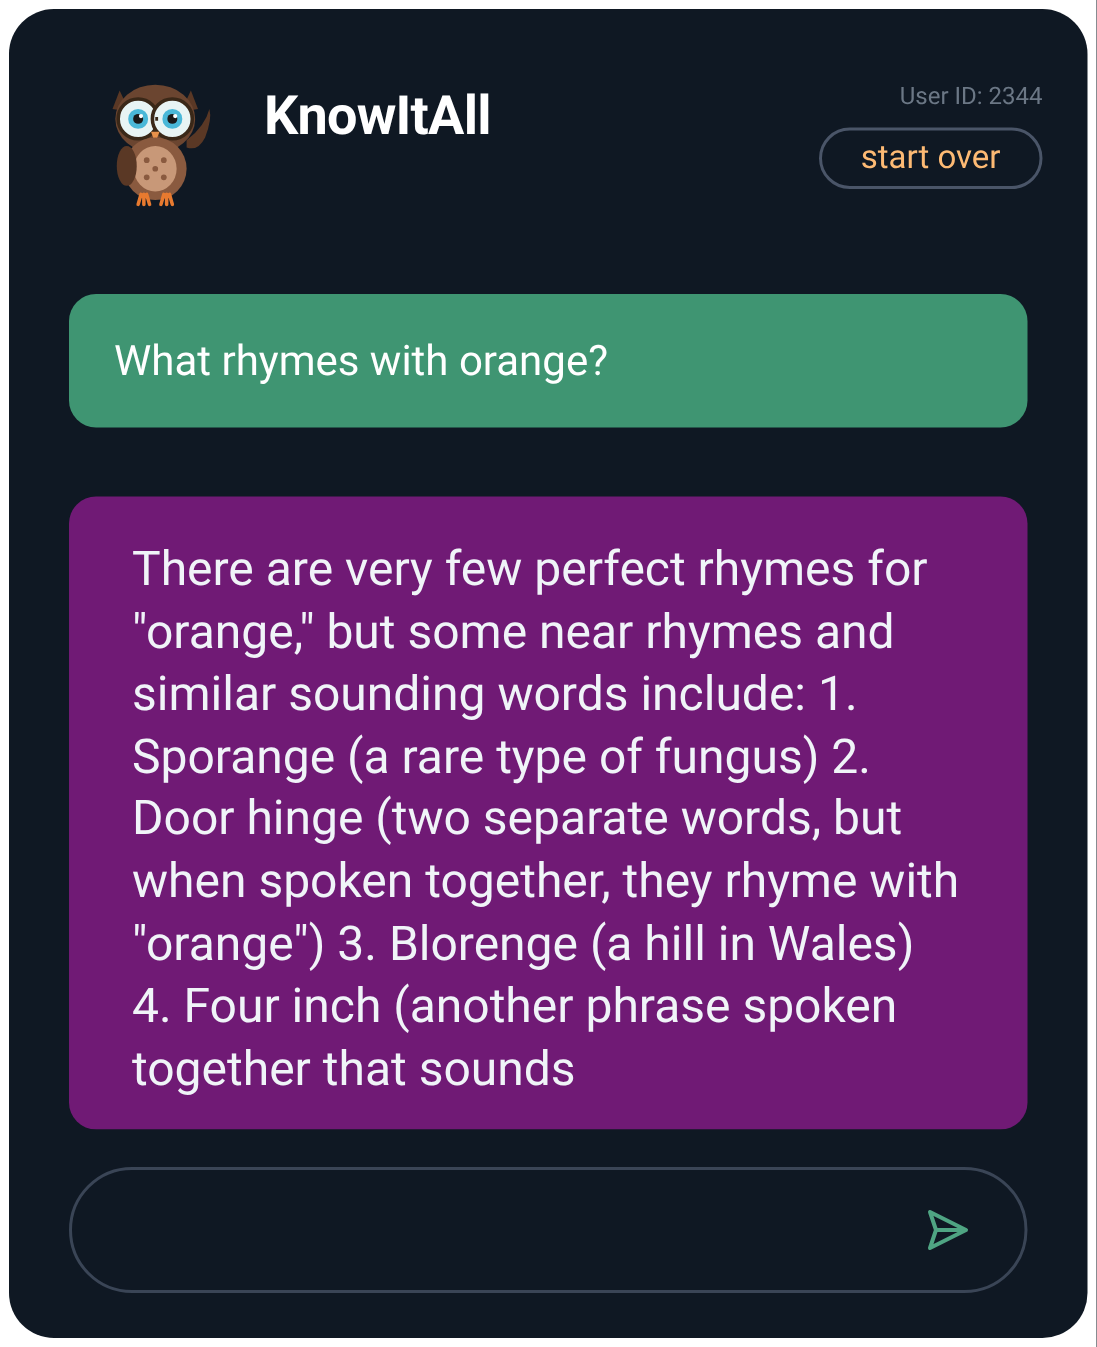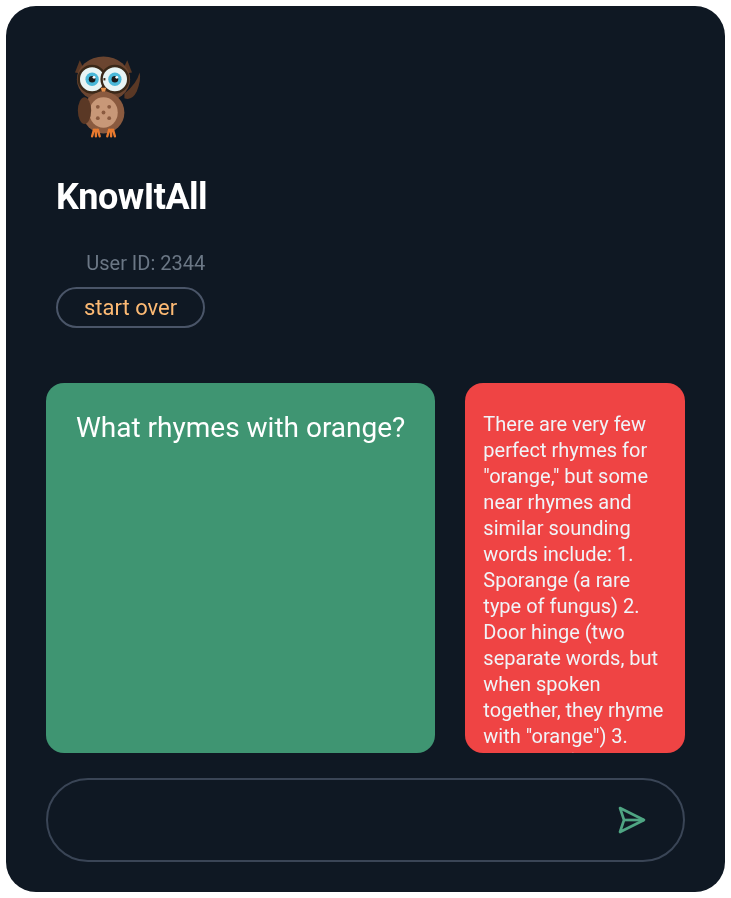--- a/index.html
+++ b/index.html
@@ -22,21 +22,20 @@
       padding: 40px 30px 30px 30px;
       display: flex;
       flex-direction: column;
     }
     .header {
       display: flex;
       align-items: flex-start;
       gap: 25px;
       margin-bottom: 55px;
       padding-left: 20px;
-      flex-direction: column;
     }
     .logo {
       width: 95px;
       height: 95px;
       flex-shrink: 0;
     }
     .title-block {
       flex: 1;
       padding-top: 10px;
     }
@@ -55,54 +54,54 @@
     }
     .header-right {
       display: flex;
       flex-direction: column;
       align-items: flex-end;
       gap: 12px;
       padding-top: 8px;
     }
     .user-id {
       color: #6b7785;
-      font-size: 20px;
+      font-size: 16px;
     }
     .start-over-btn {
       background: transparent;
       border: 2px solid #4a5568;
       color: #fdba74;
       font-size: 22px;
       padding: 6px 26px;
       border-radius: 30px;
       cursor: pointer;
       font-family: inherit;
     }
     .messages {
       flex: 1;
       display: flex;
-      flex-direction: row;
-      gap: 30px;
+      flex-direction: column;
+      gap: 46px;
       overflow: hidden;
       padding: 0 10px;
     }
     .user-message {
       background: #3f9572;
       color: #ffffff;
       padding: 28px 30px;
       border-radius: 18px;
       font-size: 28px;
       font-weight: 400;
     }
     .bot-message {
-      background: #ef4444;
+      background: #701a75;
       color: #f0f4f8;
-      padding: 28px 18px;
+      padding: 28px 42px;
       border-radius: 18px;
-      font-size: 20px;
+      font-size: 32px;
       line-height: 1.3;
       overflow: hidden;
       flex: 1;
     }
     .input-area {
       margin-top: 25px;
       padding: 0 10px;
     }
     .input-wrapper {
       border: 2px solid #3a4556;

